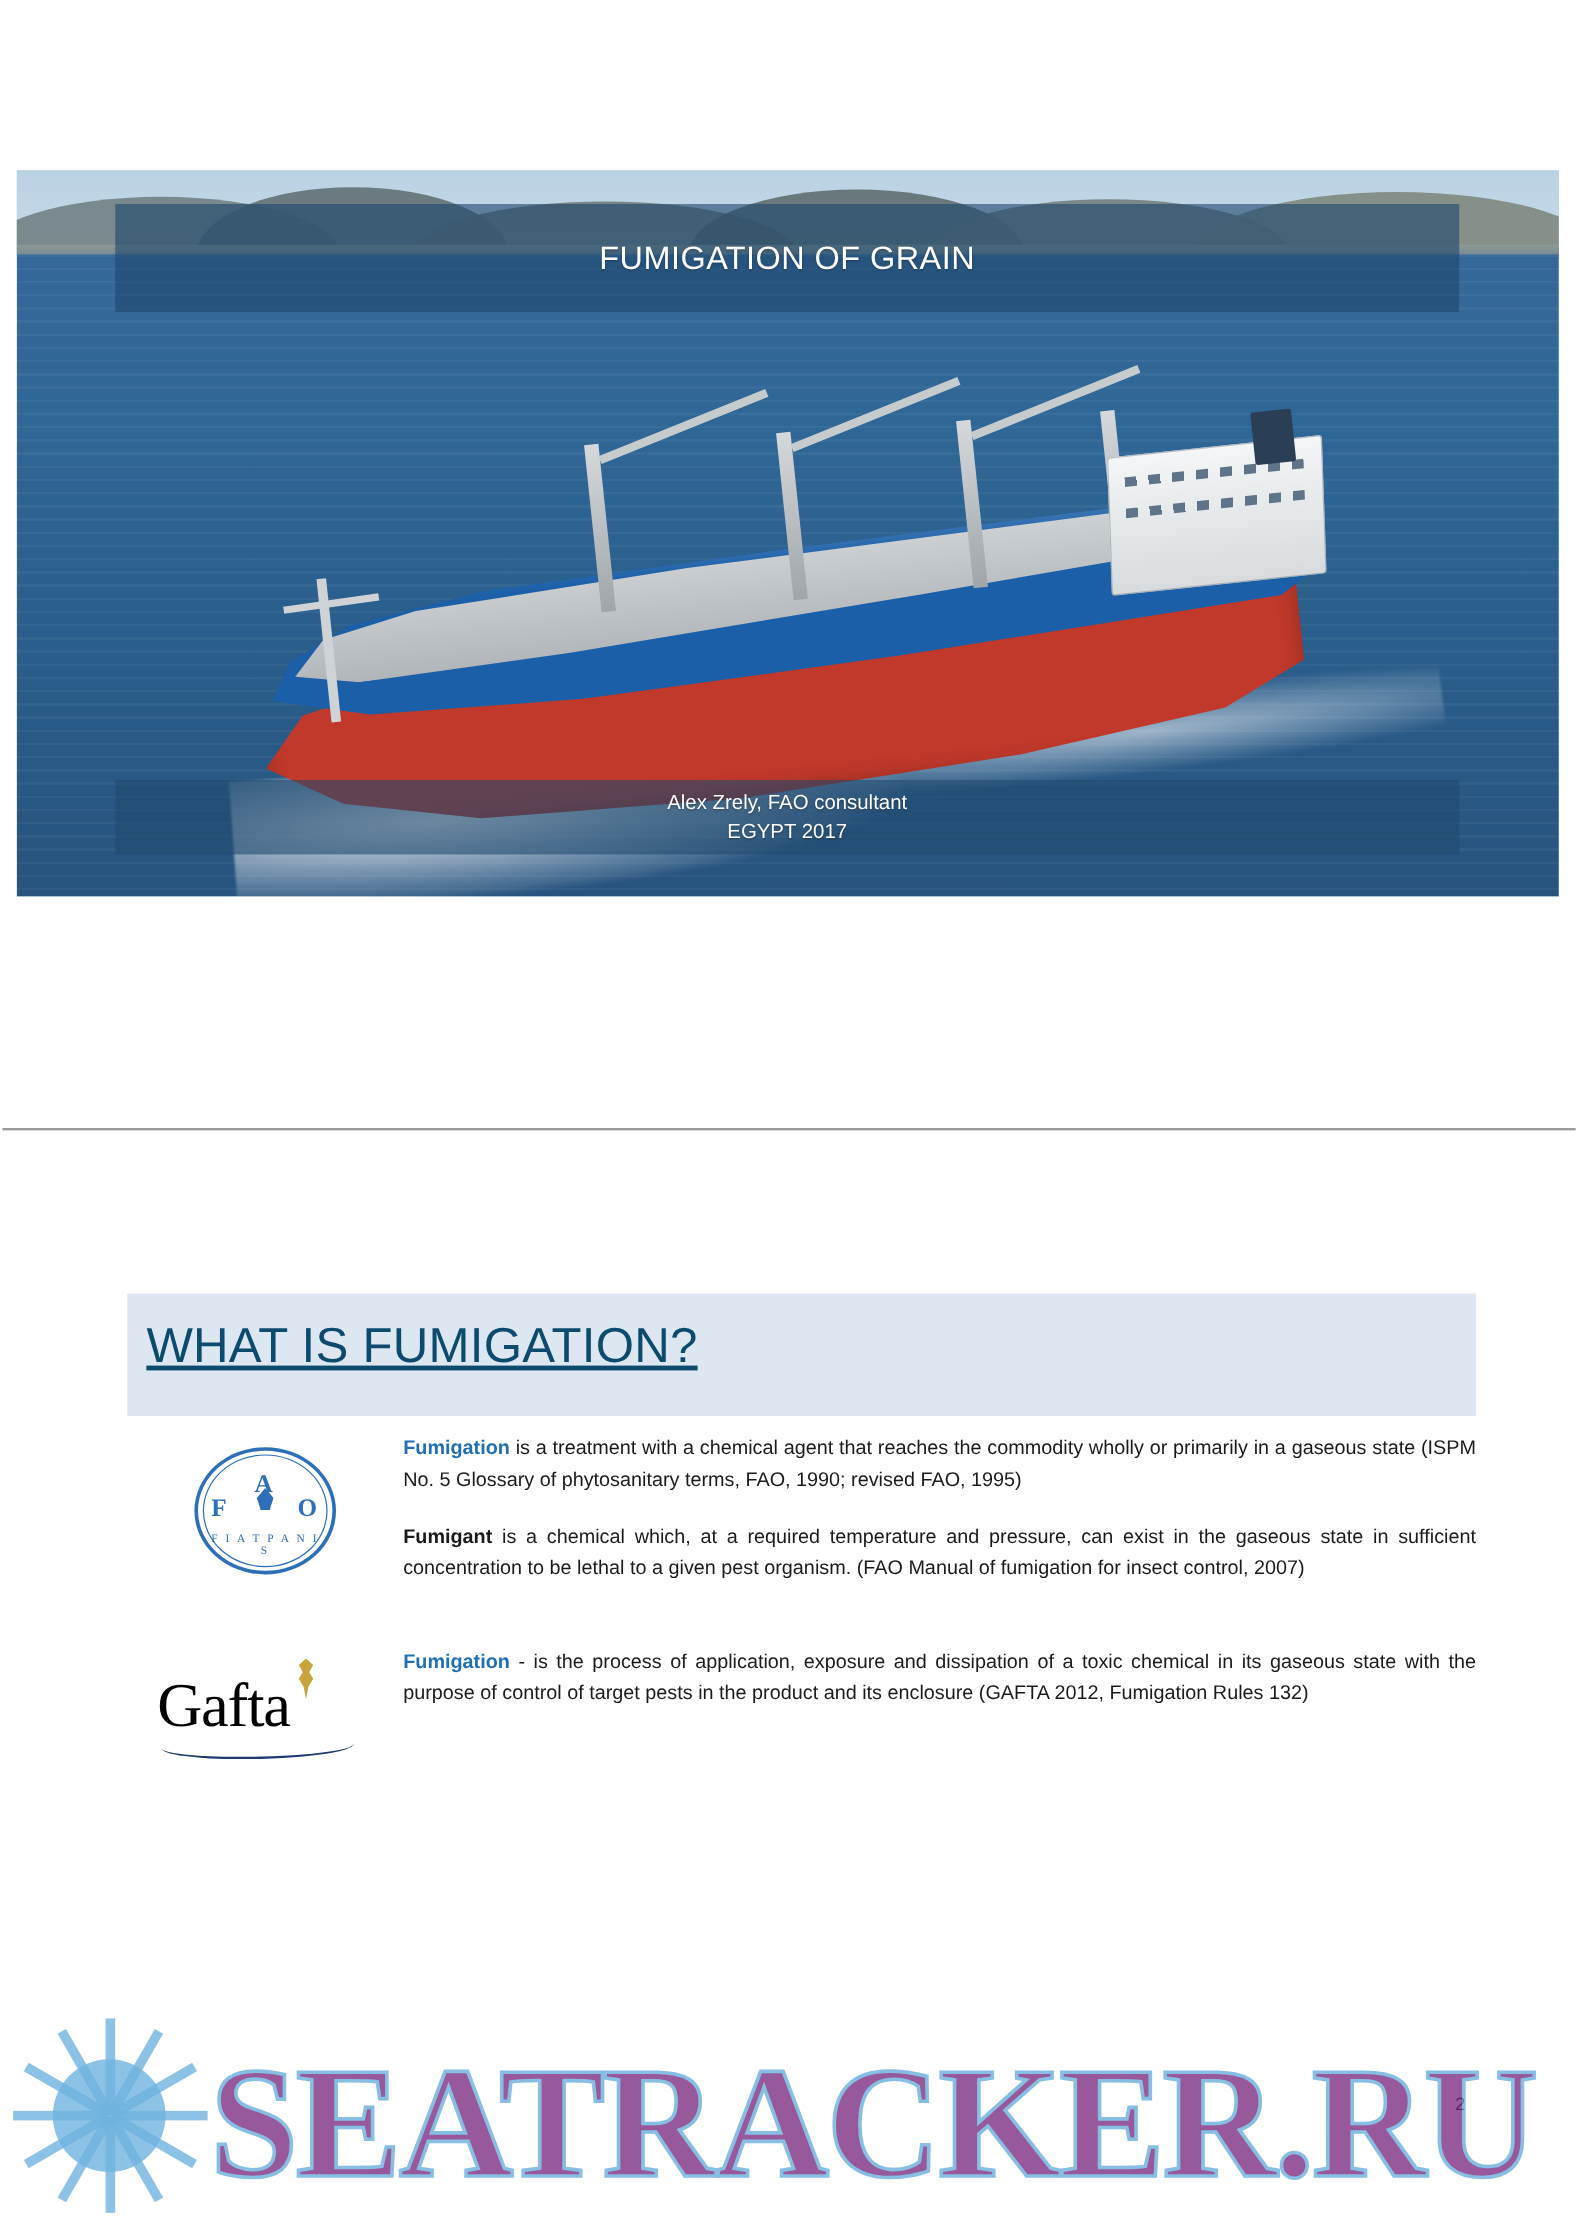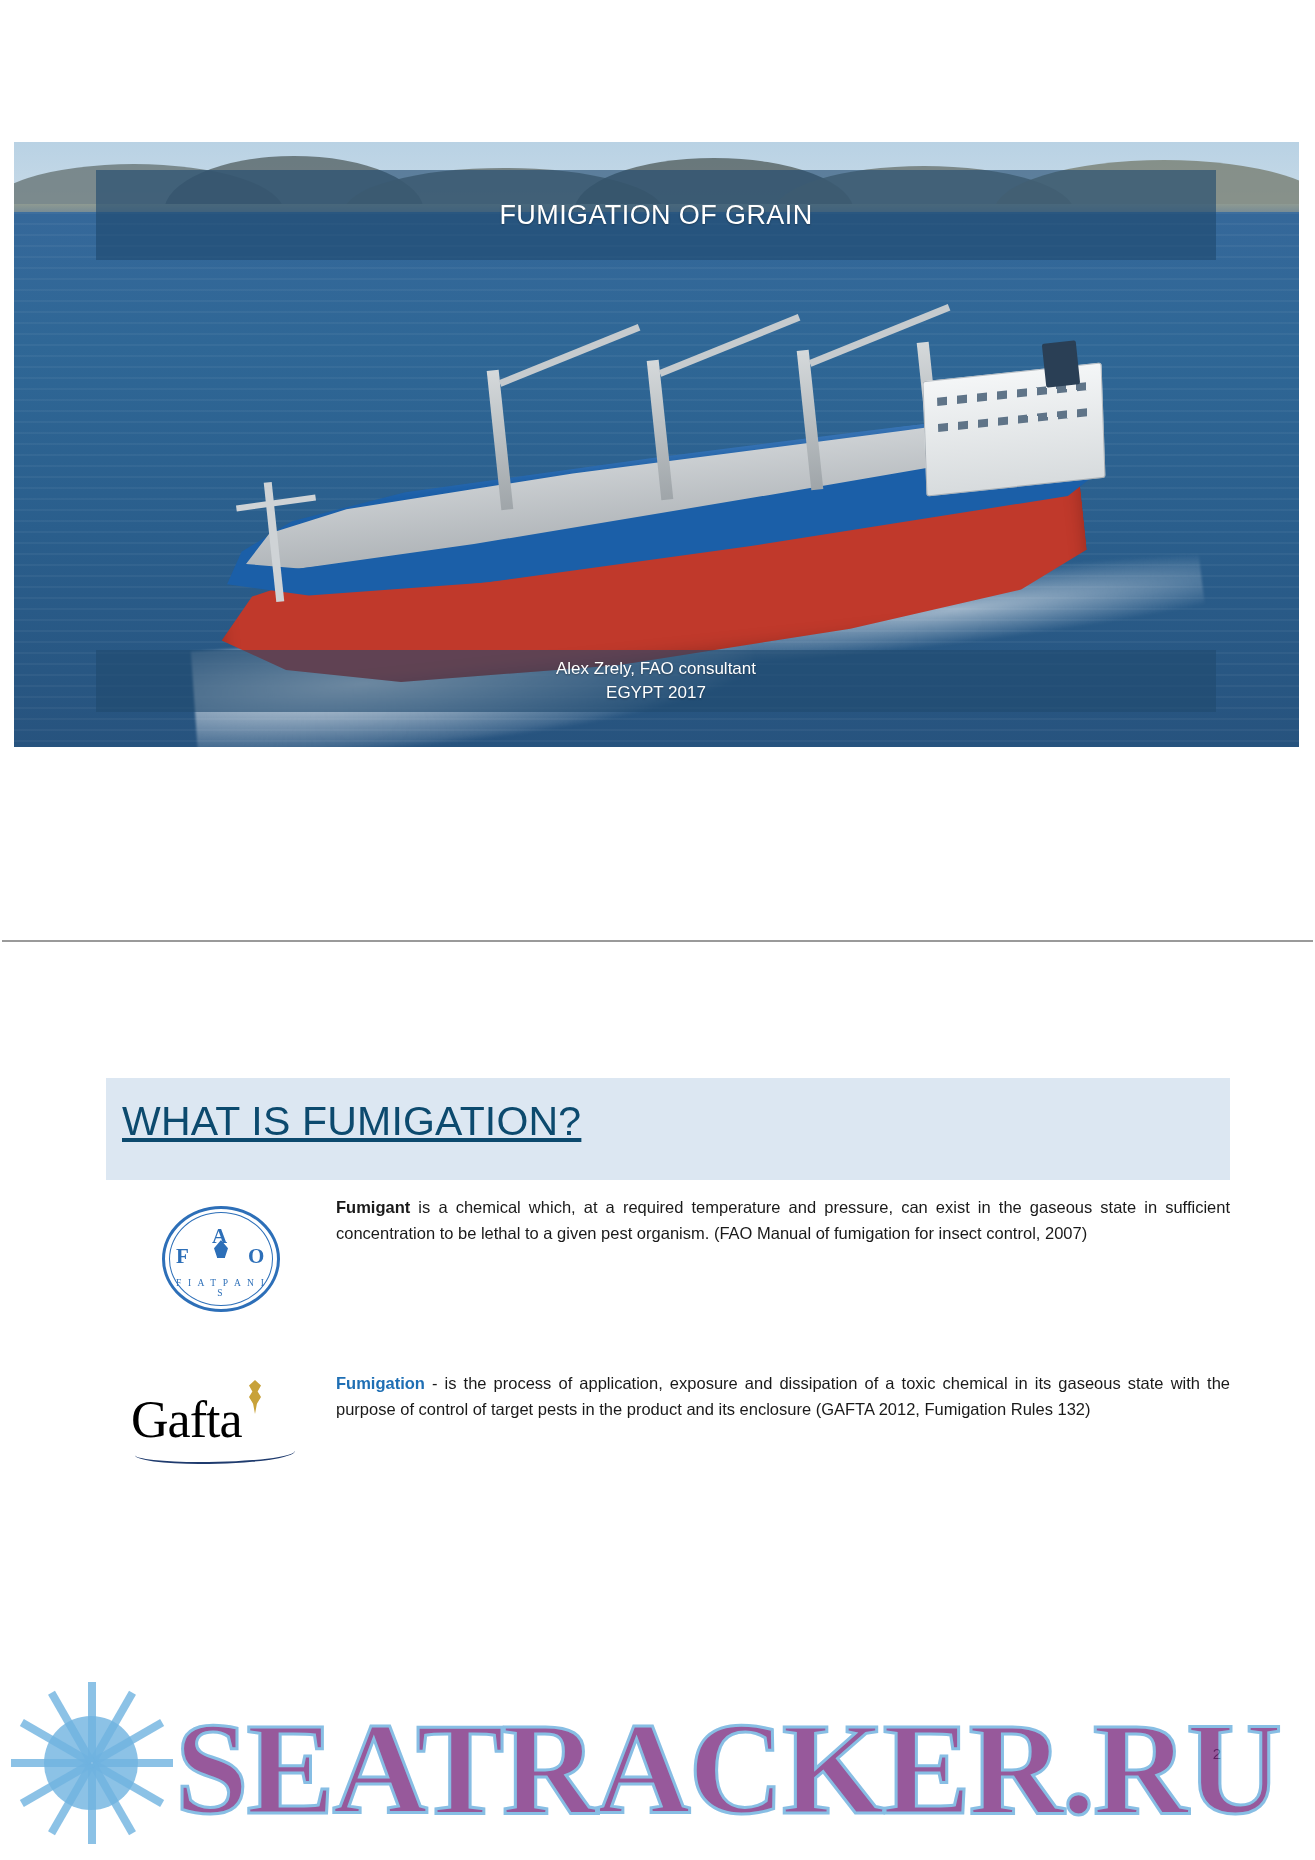--- a/index.html
+++ b/index.html
@@ -398,20 +398,23 @@
             <div class="ring"></div>
             <div class="ring2"></div>
             <div class="letter lF">F</div>
             <div class="letter lA">A</div>
             <div class="letter lO">O</div>
             <div class="wheat"></div>
             <div class="motto">F I A T   P A N I S</div>
           </div>
         </div>
         <div class="text-col">
+          <p class="body">
+            <span class="kw-blue">Fumigation</span><span> is a treatment with a chemical agent that reaches the commodity wholly or primarily in a gaseous state (ISPM No. 5 Glossary of phytosanitary terms, FAO, 1990; revised FAO, 1995)</span>
+          </p>
           <p class="body">
             <span class="kw-bold">Fumigant</span><span> is a chemical which, at a required temperature and pressure, can exist in the gaseous state in sufficient concentration to be lethal to a given pest organism. (FAO Manual of fumigation for insect control, 2007)</span>
           </p>
         </div>
       </div>
 
       <div style="height:52px"></div>
 
       <div class="row">
         <div class="logo-col">

